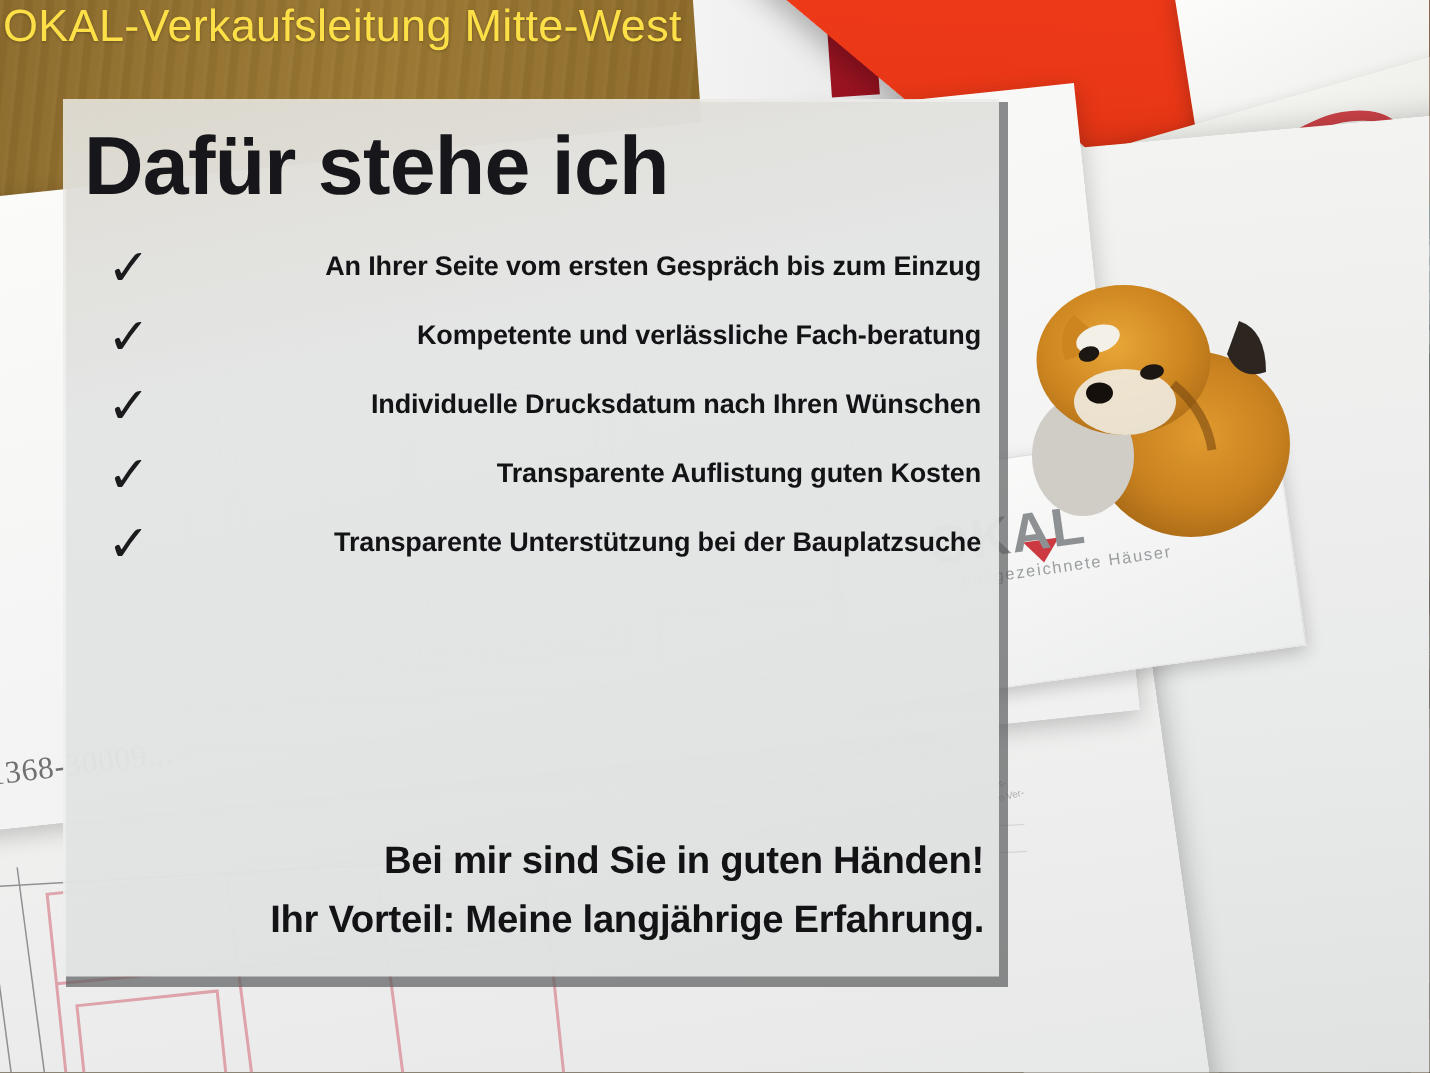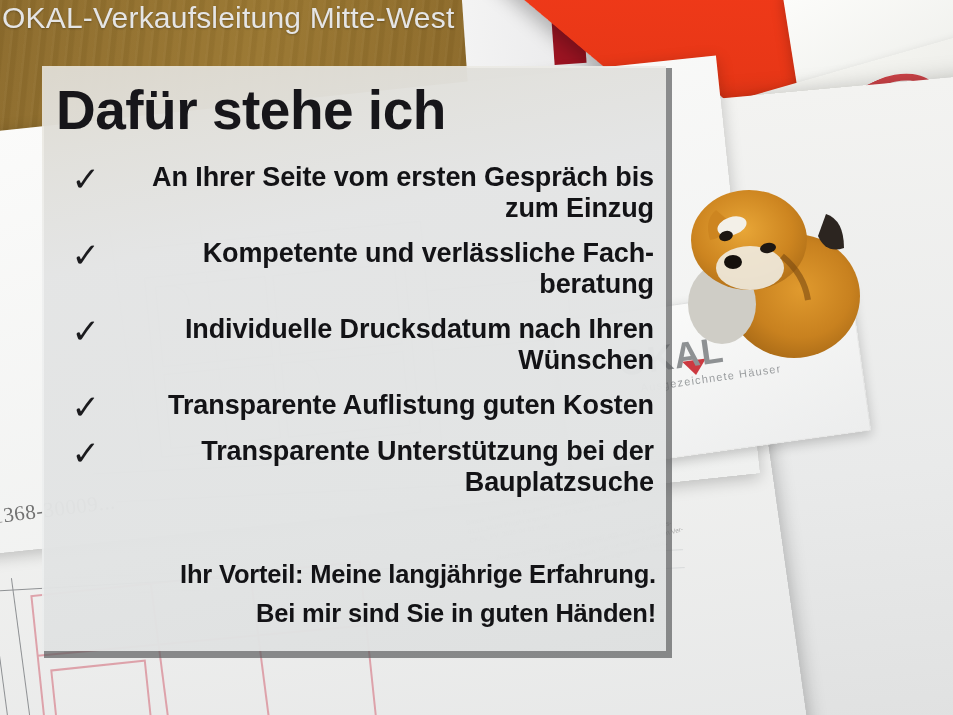--- a/index.html
+++ b/index.html
@@ -339,21 +339,21 @@
     font-size: 6.5px;
     line-height: 9px;
     width: 150px;
   }
 
   
   .header-title {
     position: absolute;
     left: 2px; top: 1px;
     font-size: 30px;
-    color: #e5e5e5;
+    color: #fde047;
     letter-spacing: .2px;
     text-shadow: 0 1px 2px rgba(0,0,0,.25);
     white-space: nowrap;
     z-index: 40;
   }
 
   
   .panel-shadow {
     position: absolute;
     left: 44px; top: 68px;
@@ -402,21 +402,21 @@
     width: 44px;
     font-size: 34px;
     line-height: 30px;
     color: #1b1b1e;
     font-weight: 300;
     font-family: "DejaVu Sans", sans-serif;
     padding-top: 2px;
   }
   .item-text {
     flex: 1 1 auto;
-    font-size: 27px;
+    font-size: 18px;
     font-weight: bold;
     line-height: 31px;
     color: #131316;
     letter-spacing: -.1px;
   }
 
   .closing {
     position: absolute;
     left: 14px; top: 492px;
     width: 600px;
@@ -587,19 +587,19 @@
       </div>
 
       <div class="list-item">
         <span class="check">✓</span>
         <span class="item-text">Transparente Unterstützung bei der Bauplatzsuche</span>
       </div>
 
     </div>
 
     <div class="closing">
+      <p>Bei mir sind Sie in guten Händen!</p>
       <p>Ihr Vorteil: Meine langjährige Erfahrung.</p>
-      <p>Bei mir sind Sie in guten Händen!</p>
     </div>
 
   </div>
 
 </div>
 
 </body></html>

